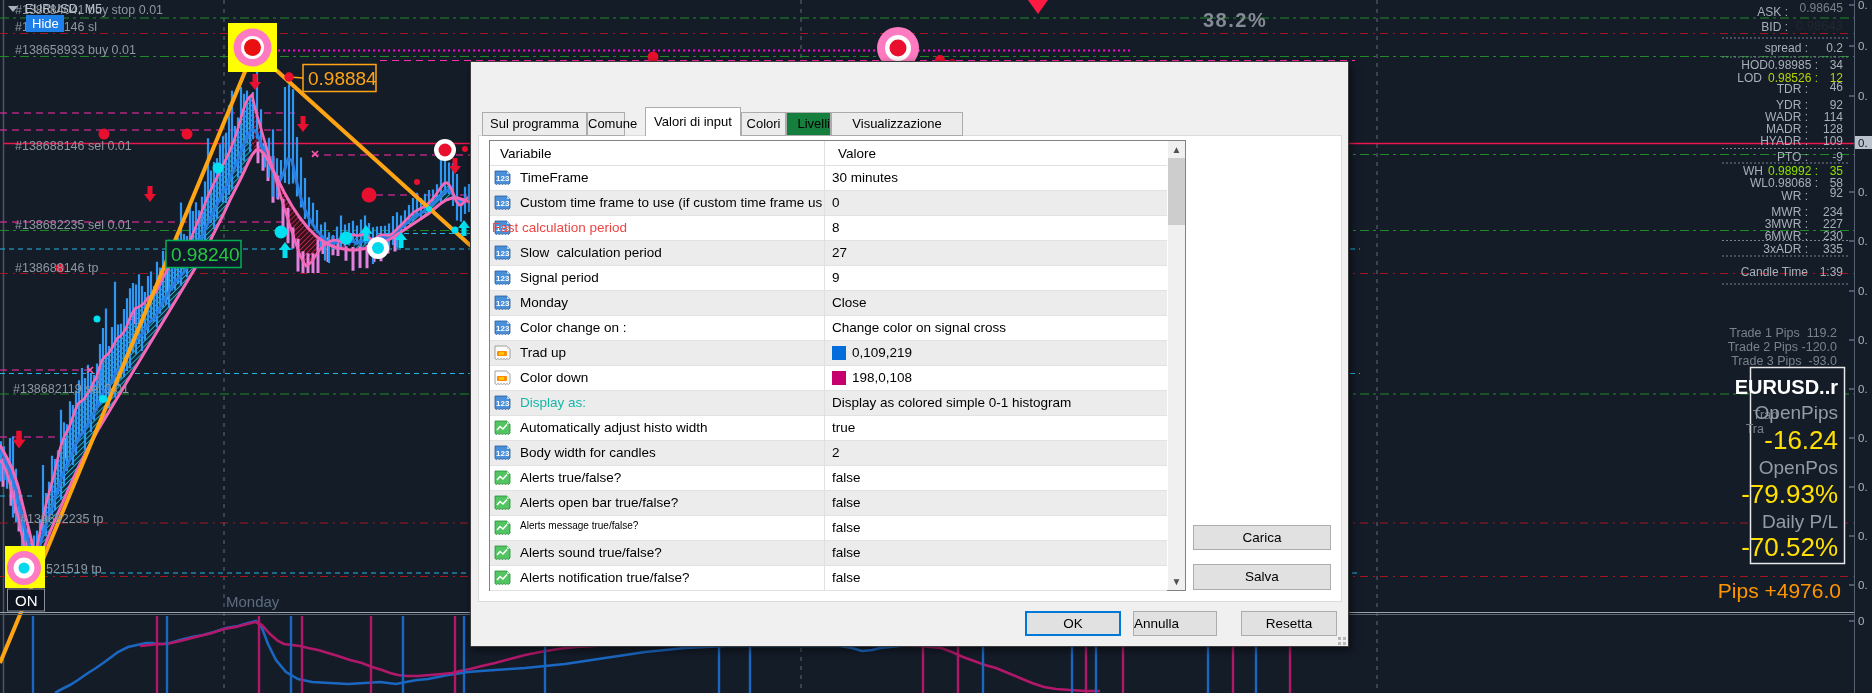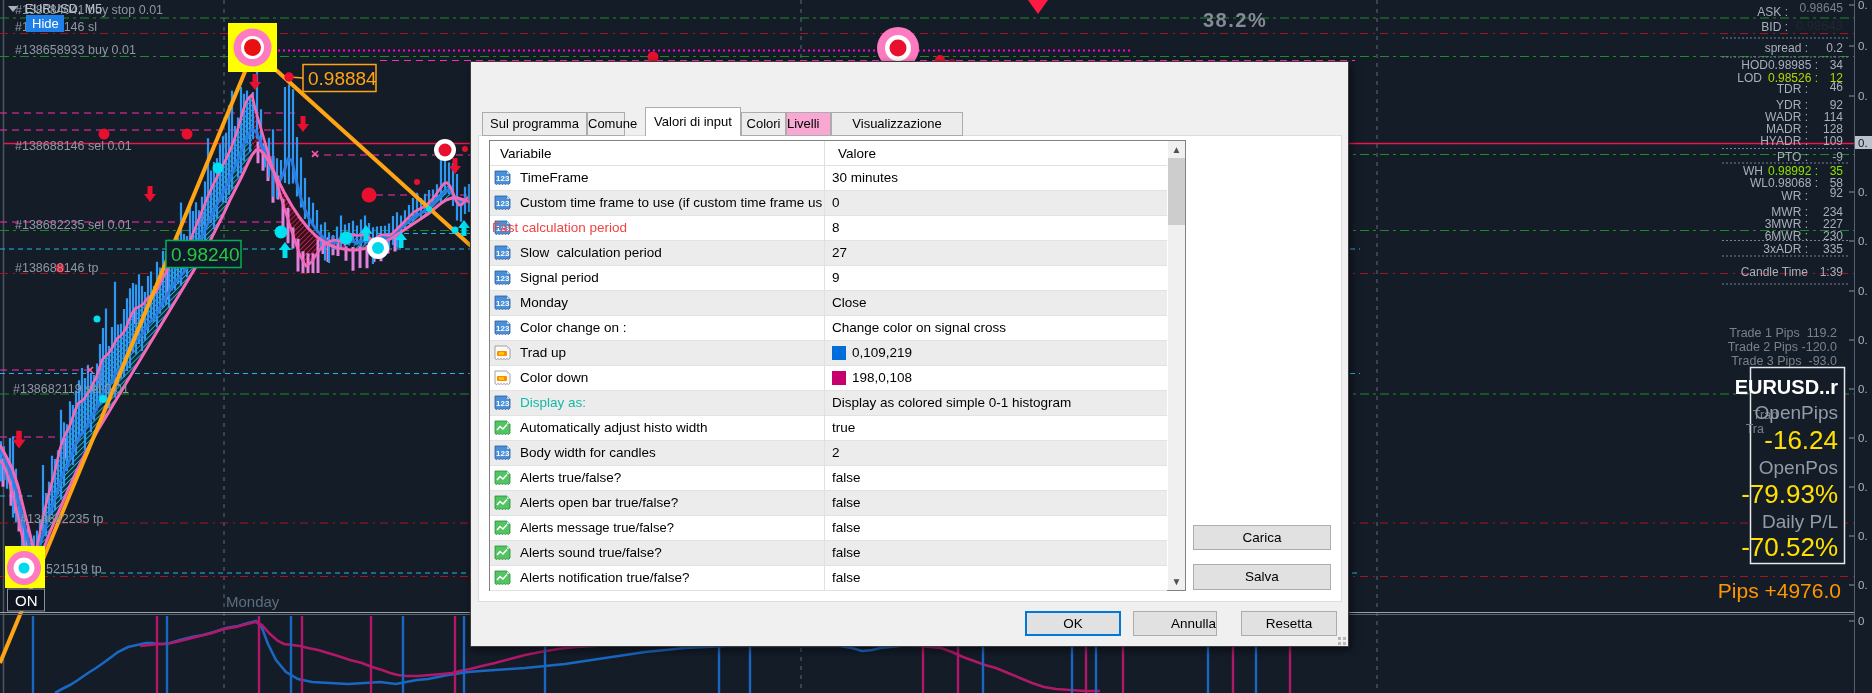--- a/index.html
+++ b/index.html
@@ -264,21 +264,21 @@
 <line x1="1849" y1="621" x2="1854" y2="621" stroke="#8a95a1" stroke-width="1"></line>
 <text x="1858" y="625" font-size="11.5" fill="#aab3bd">0</text>
 </svg>
 
 <div style="position:absolute;left:470px;top:61px;width:879px;height:586px;background:#f0f0f0;border:1px solid #3c3c3c;box-sizing:border-box;box-shadow:2px 3px 8px rgba(0,0,0,0.55)">
   <div style="position:absolute;left:7px;top:73px;width:864px;height:467px;background:#ffffff;border:1px solid #dcdcdc;box-sizing:border-box"></div>
   <div style="position:absolute;left:11px;top:50px;width:105px;height:24px;background:#ececec;border:1px solid #acacac;box-sizing:border-box;font-size:13px;color:#000;text-align:center;line-height:22px">Sul programma</div>
   <div style="position:absolute;left:116px;top:50px;width:38px;height:24px;background:#ececec;border:1px solid #acacac;box-sizing:border-box;font-size:13px;color:#000;text-align:center;line-height:22px">Comune</div>
   <div style="position:absolute;left:174px;top:45px;width:96px;height:29px;background:#ffffff;border:1px solid #acacac;border-bottom:none;box-sizing:border-box;font-size:13px;color:#000;text-align:center;line-height:27px">Valori di input</div>
   <div style="position:absolute;left:270px;top:50px;width:45px;height:24px;background:#ececec;border:1px solid #acacac;box-sizing:border-box;font-size:13px;color:#000;text-align:center;line-height:22px">Colori</div>
-  <div style="position:absolute;left:315px;top:50px;width:45px;height:24px;background:#f9a8d4;border:1px solid #acacac;box-sizing:border-box;font-size:13px;color:#000;text-align:left;line-height:22px">Livelli</div>
+  <div style="position:absolute;left:315px;top:50px;width:45px;height:24px;background:#15803d;border:1px solid #acacac;box-sizing:border-box;font-size:13px;color:#000;text-align:right;line-height:22px">Livelli</div>
   <div style="position:absolute;left:360px;top:50px;width:132px;height:24px;background:#ececec;border:1px solid #acacac;box-sizing:border-box;font-size:13px;color:#000;text-align:center;line-height:22px">Visualizzazione</div>
 </div>
 <div style="position:absolute;left:489px;top:140px;width:697px;height:451px;background:#ffffff;border:1px solid #828282;box-sizing:border-box"></div>
 <div style="position:absolute;left:500px;top:146px;font-size:13.5px;color:#000">Variabile</div>
 <div style="position:absolute;left:838px;top:146px;font-size:13.5px;color:#000">Valore</div>
 <div style="position:absolute;left:490px;top:165px;width:677px;height:1px;background:#e0e0e0"></div>
 <div style="position:absolute;left:490px;top:166px;width:677px;height:25px;background:#ffffff;border-bottom:1px solid #e2e2e2;box-sizing:border-box"></div>
 <div style="position:absolute;left:494px;top:169px;width:18px;height:18px"><svg width="18" height="18" viewBox="0 0 18 18">
         <path d="M1 2 L13 2 L16 5 L16 14 L14.5 15.5 L13 14.5 L11.5 15.5 L10 14.5 L8.5 15.5 L7 14.5 L5.5 15.5 L4 14.5 L2.5 15.5 L1 14.5 Z" fill="#4a90d9" stroke="#2a5a9a" stroke-width="0.8"></path>
         <path d="M13 2 L13 5 L16 5 Z" fill="#bdd7f0"></path>
@@ -393,21 +393,21 @@
         <path d="M3 11 L6 7.5 L9 10 L13 5.5" stroke="#ffffff" stroke-width="1.6" fill="none"></path>
       </svg></div>
 <div style="position:absolute;left:520px;top:495px;font-size:13.5px;color:#000;white-space:nowrap;overflow:hidden;width:302px">Alerts open bar true/false?</div>
 <div style="position:absolute;left:832px;top:495px;font-size:13.5px;color:#000;white-space:nowrap">false</div>
 <div style="position:absolute;left:490px;top:516px;width:677px;height:25px;background:#ffffff;border-bottom:1px solid #e2e2e2;box-sizing:border-box"></div>
 <div style="position:absolute;left:494px;top:519px;width:18px;height:18px"><svg width="18" height="18" viewBox="0 0 18 18">
         <path d="M1 2 L13 2 L16 5 L16 14 L14.5 15.5 L13 14.5 L11.5 15.5 L10 14.5 L8.5 15.5 L7 14.5 L5.5 15.5 L4 14.5 L2.5 15.5 L1 14.5 Z" fill="#52c461" stroke="#2a8a3a" stroke-width="0.8"></path>
         <path d="M13 2 L13 5 L16 5 Z" fill="#c8efd0"></path>
         <path d="M3 11 L6 7.5 L9 10 L13 5.5" stroke="#ffffff" stroke-width="1.6" fill="none"></path>
       </svg></div>
-<div style="position:absolute;left:520px;top:520px;font-size:13px;color:#000;white-space:nowrap;overflow:hidden;width:302px">Alerts message true/false?</div>
+<div style="position:absolute;left:520px;top:520px;font-size:10px;color:#000;white-space:nowrap;overflow:hidden;width:302px">Alerts message true/false?</div>
 <div style="position:absolute;left:832px;top:520px;font-size:13.5px;color:#000;white-space:nowrap">false</div>
 <div style="position:absolute;left:490px;top:541px;width:677px;height:25px;background:#ececec;border-bottom:1px solid #e2e2e2;box-sizing:border-box"></div>
 <div style="position:absolute;left:494px;top:544px;width:18px;height:18px"><svg width="18" height="18" viewBox="0 0 18 18">
         <path d="M1 2 L13 2 L16 5 L16 14 L14.5 15.5 L13 14.5 L11.5 15.5 L10 14.5 L8.5 15.5 L7 14.5 L5.5 15.5 L4 14.5 L2.5 15.5 L1 14.5 Z" fill="#52c461" stroke="#2a8a3a" stroke-width="0.8"></path>
         <path d="M13 2 L13 5 L16 5 Z" fill="#c8efd0"></path>
         <path d="M3 11 L6 7.5 L9 10 L13 5.5" stroke="#ffffff" stroke-width="1.6" fill="none"></path>
       </svg></div>
 <div style="position:absolute;left:520px;top:545px;font-size:13.5px;color:#000;white-space:nowrap;overflow:hidden;width:302px">Alerts sound true/false?</div>
 <div style="position:absolute;left:832px;top:545px;font-size:13.5px;color:#000;white-space:nowrap">false</div>
 <div style="position:absolute;left:490px;top:566px;width:677px;height:25px;background:#ffffff;border-bottom:1px solid #e2e2e2;box-sizing:border-box"></div>
@@ -419,21 +419,21 @@
 <div style="position:absolute;left:520px;top:570px;font-size:13.5px;color:#000;white-space:nowrap;overflow:hidden;width:302px">Alerts notification true/false?</div>
 <div style="position:absolute;left:832px;top:570px;font-size:13.5px;color:#000;white-space:nowrap">false</div>
 <div style="position:absolute;left:824px;top:141px;width:1px;height:449px;background:#e0e0e0"></div>
 <div style="position:absolute;left:1168px;top:141px;width:17px;height:449px;background:#f0f0f0"></div>
 <div style="position:absolute;left:1168px;top:141px;width:17px;height:17px;color:#505050;font-size:10px;text-align:center;line-height:17px">▲</div>
 <div style="position:absolute;left:1168px;top:573px;width:17px;height:17px;color:#505050;font-size:10px;text-align:center;line-height:17px">▼</div>
 <div style="position:absolute;left:1168px;top:158px;width:17px;height:67px;background:#cdcdcd"></div>
 <div style="position:absolute;left:1193px;top:525px;width:138px;height:25px;background:#e1e1e1;border:1px solid #adadad;box-sizing:border-box;font-size:13.5px;color:#000;text-align:center;line-height:23px">Carica</div>
 <div style="position:absolute;left:1193px;top:564px;width:138px;height:26px;background:#e1e1e1;border:1px solid #adadad;box-sizing:border-box;font-size:13.5px;color:#000;text-align:center;line-height:24px">Salva</div>
 <div style="position:absolute;left:1025px;top:611px;width:96px;height:25px;background:#e1e1e1;border:2px solid #0078d7;box-sizing:border-box;font-size:13.5px;color:#000;text-align:center;line-height:21px">OK</div>
-<div style="position:absolute;left:1133px;top:611px;width:84px;height:25px;background:#e1e1e1;border:1px solid #adadad;box-sizing:border-box;font-size:13.5px;color:#000;text-align:right;line-height:23px">Annulla</div>
+<div style="position:absolute;left:1133px;top:611px;width:84px;height:25px;background:#e1e1e1;border:1px solid #adadad;box-sizing:border-box;font-size:13.5px;color:#000;text-align:left;line-height:23px">Annulla</div>
 <div style="position:absolute;left:1241px;top:611px;width:96px;height:25px;background:#e1e1e1;border:1px solid #adadad;box-sizing:border-box;font-size:13.5px;color:#000;text-align:center;line-height:23px">Resetta</div>
 <div style="position:absolute;left:1338px;top:637px;width:9px;height:9px">
   <div style="position:absolute;left:0;top:0;width:3px;height:3px;background:#b8b8b8"></div>
   <div style="position:absolute;left:5px;top:0;width:3px;height:3px;background:#b8b8b8"></div>
   <div style="position:absolute;left:0;top:5px;width:3px;height:3px;background:#b8b8b8"></div>
   <div style="position:absolute;left:5px;top:5px;width:3px;height:3px;background:#b8b8b8"></div>
 </div>
 
 </div>
 </body></html>

